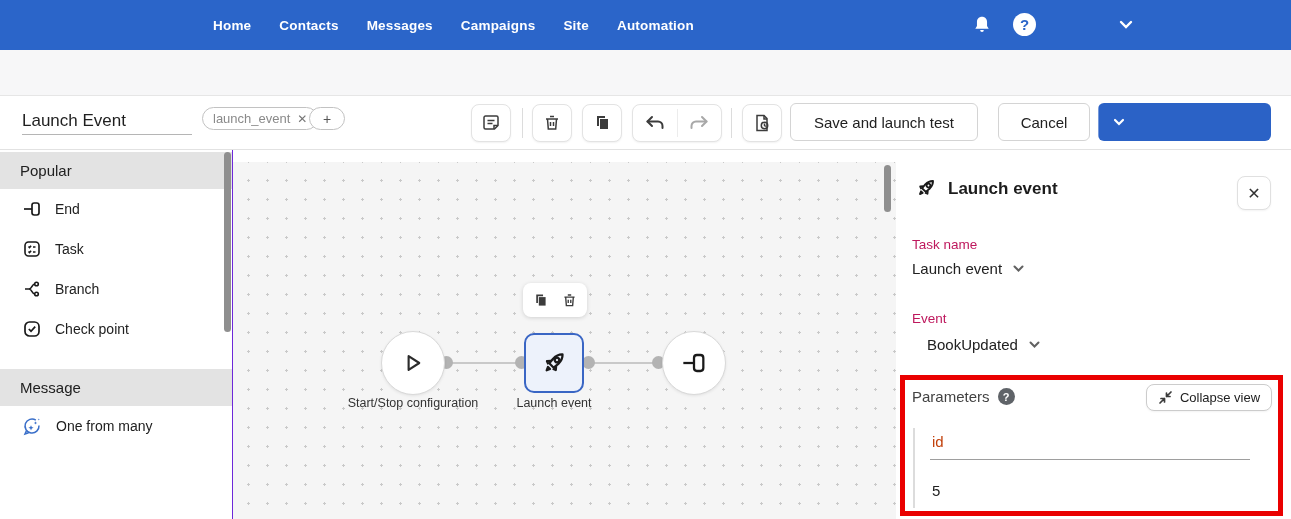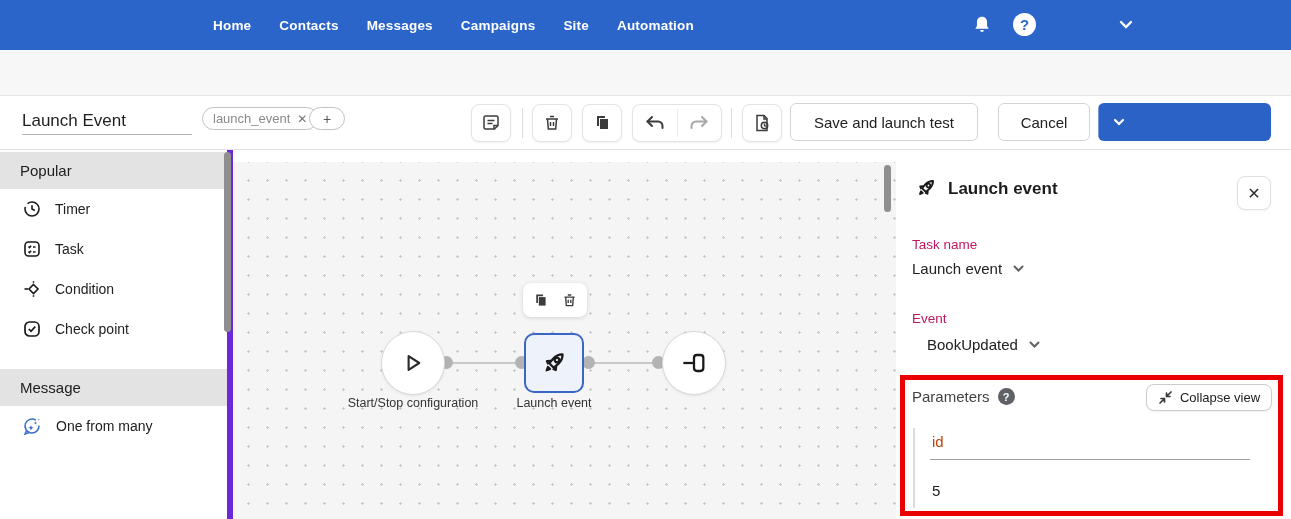--- a/index.html
+++ b/index.html
@@ -37,21 +37,21 @@
   .btn { position:absolute; top:7px; height:38px; border-radius:6px; font-size:15px; display:flex; align-items:center;
     justify-content:center; cursor:pointer; font-family:"Liberation Sans", sans-serif; }
   .btn-light { background:#fff; border:1px solid #d4d4d4; color:#212121; }
   .save-exit { position:absolute; left:1098px; top:7px; width:173px; height:38px; border-radius:6px; background:#2b62c6;
     display:flex; overflow:hidden; cursor:pointer; }
   .save-exit .sep { width:1px; background:rgba(255,255,255,.35); margin:0; }
   .save-exit .caret { width:40px; display:flex; align-items:center; justify-content:center; }
 
   
   .main { position:absolute; left:0; top:150px; width:1291px; height:369px; }
-  .sidebar { position:absolute; left:0; top:0; width:233px; height:369px; background:#fff; border-right:6px solid #6d28d9; }
+  .sidebar { position:absolute; left:0; top:0; width:233px; height:369px; background:#fff; border-right:1px solid #6d28d9; }
   .sec-head { height:37px; background:#e3e3e3; display:flex; align-items:center; padding-left:20px;
     font-size:15px; color:#212121;margin-top:20px; }
   .side-item { height:40px; display:flex; align-items:center; padding-left:22px; gap:13px; cursor:pointer; }
   .side-item .lbl { font-size:14px; color:#212121; }
   .side-scroll { position:absolute; left:224px; top:2px; width:7px; height:180px; background:#8f8f8f; border-radius:4px; }
 
   .canvas { position:absolute; left:233px; top:12px; width:663px; height:369px; background:#f5f5f5;
     background-image:radial-gradient(#c9c9c9 1.1px, transparent 1.2px); background-size:19px 19px; background-position:6px 9px; }
   .canvas-scroll { position:absolute; left:651px; top:3px; width:7px; height:47px; background:#8f8f8f; border-radius:4px; }
 
@@ -193,46 +193,46 @@
   </div>
 </div>
 
 <div class="main">
 
   <div class="sidebar">
     <div class="sec-head" style="margin-top:2px">Popular</div>
 
     <div class="side-item">
       <span>
-        <svg width="20" height="20" viewBox="0 0 20 20" fill="none" stroke="#1a1a1a" stroke-width="1.6">
-            <circle cx="10" cy="10" r="7" stroke-dasharray="32 4" stroke-dashoffset="8"></circle>
-            <path d="M10 6.2V10l2.8 1.5"></path>
-          </svg>
-      </span>
-      <span class="lbl">Timer</span>
+        <svg width="20" height="18" viewBox="0 0 20 18" fill="none" stroke="#1a1a1a" stroke-width="1.7">
+            <path d="M2 9h8"></path>
+            <rect x="10" y="3" width="7" height="12" rx="2.2"></rect>
+          </svg>
+      </span>
+      <span class="lbl">End</span>
     </div>
     <div class="side-item">
       <span>
         <svg width="20" height="20" viewBox="0 0 20 20" fill="none" stroke="#1a1a1a" stroke-width="1.6">
             <rect x="3" y="3" width="14" height="14" rx="3.5"></rect>
             <path d="M6.5 7.5l1 1 1.6-1.8M11 8h2.5"></path>
             <path d="M6.5 12.5l1 1 1.6-1.8M11 13h2.5"></path>
           </svg>
       </span>
       <span class="lbl">Task</span>
     </div>
     <div class="side-item">
       <span>
         <svg width="20" height="20" viewBox="0 0 20 20" fill="none" stroke="#1a1a1a" stroke-width="1.6">
-            <path d="M2.5 10h3.5"></path>
-            <path d="M11.5 5.5 16 10l-4.5 4.5L7 10z"></path>
-            <path d="M11.5 2.2v1.6M11.5 16.2v1.6"></path>
-          </svg>
-      </span>
-      <span class="lbl">Condition</span>
+            <circle cx="14.5" cy="5" r="1.8"></circle>
+            <circle cx="14.5" cy="15" r="1.8"></circle>
+            <path d="M3 10h4c3 0 3-5 5.7-5M7 10c3 0 3 5 5.7 5"></path>
+          </svg>
+      </span>
+      <span class="lbl">Branch</span>
     </div>
     <div class="side-item">
       <span>
         <svg width="20" height="20" viewBox="0 0 20 20" fill="none" stroke="#1a1a1a" stroke-width="1.7">
             <rect x="3" y="3" width="14" height="14" rx="4.5"></rect>
             <path d="M6.8 10l2.2 2.2 4.2-4.6"></path>
           </svg>
       </span>
       <span class="lbl">Check point</span>
     </div>

